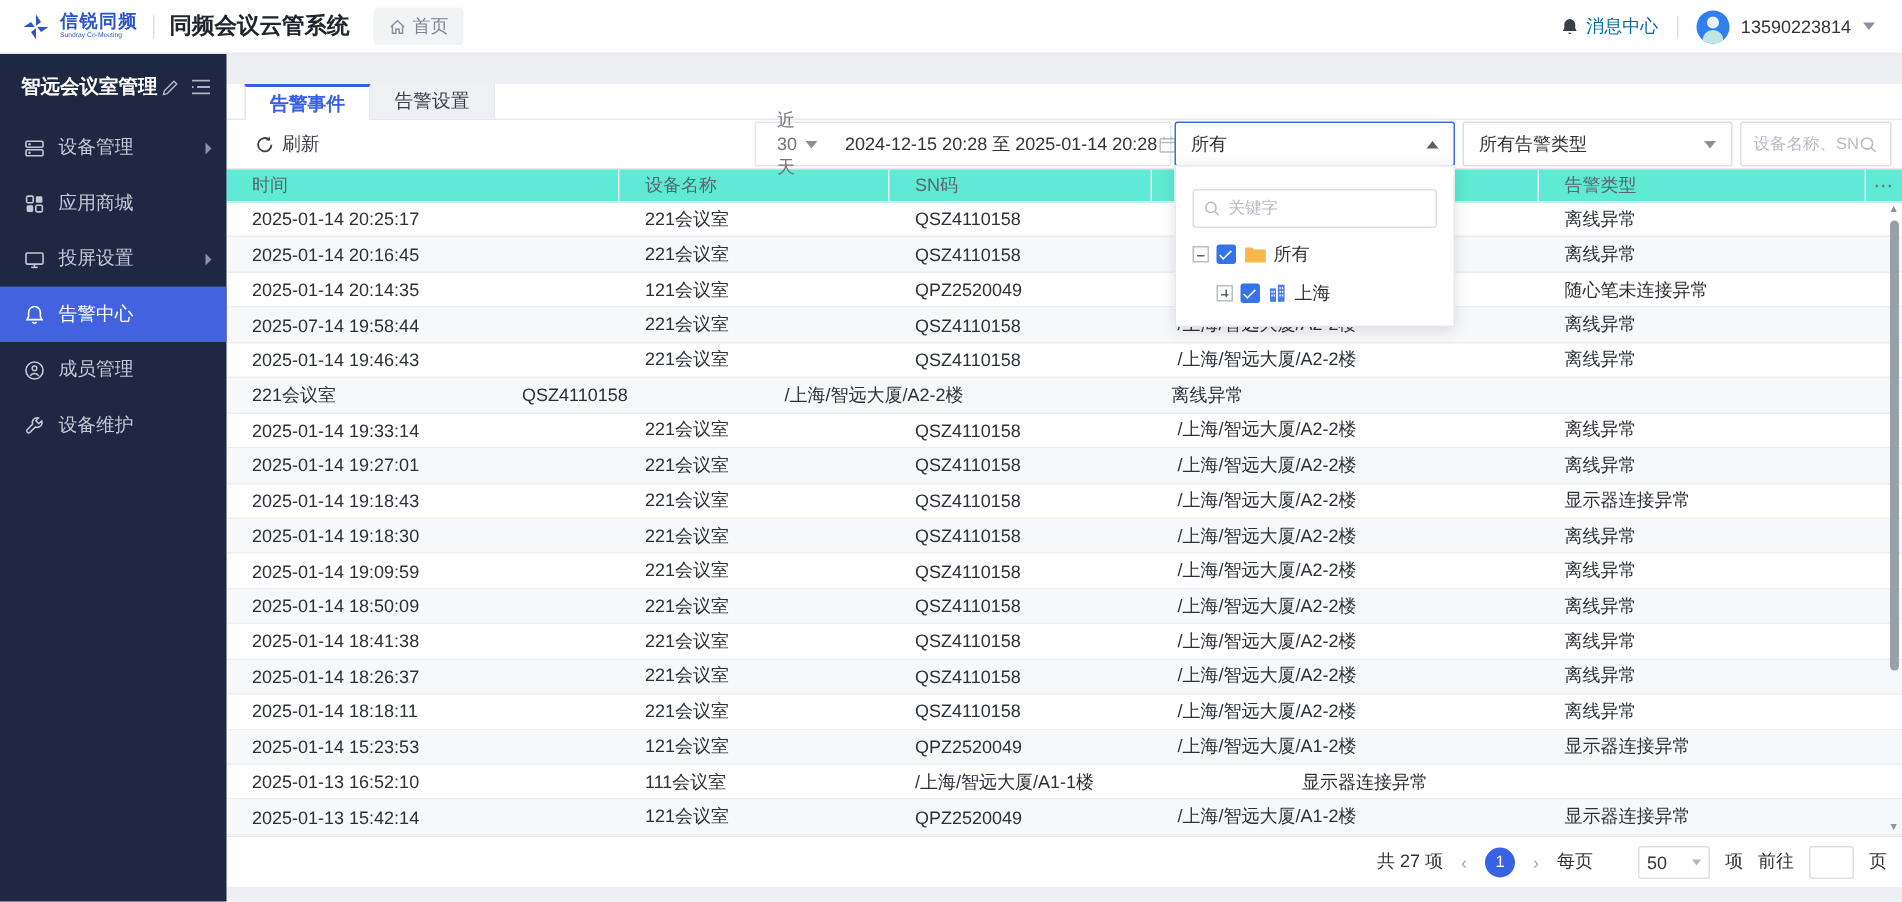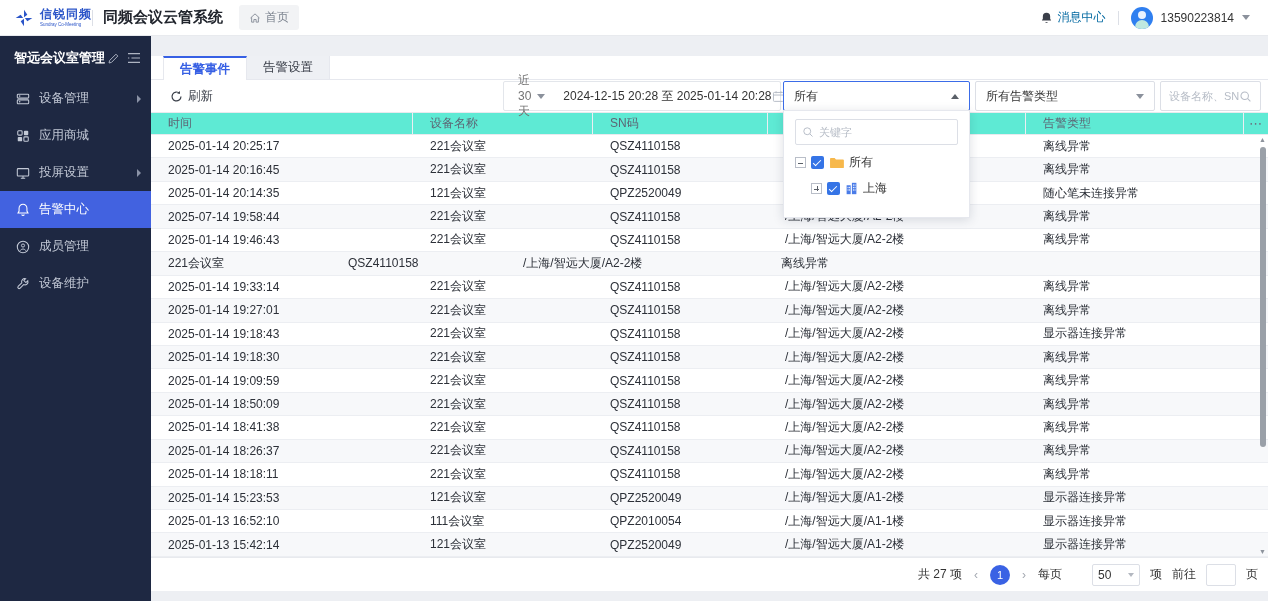--- a/index.html
+++ b/index.html
@@ -4,21 +4,21 @@
 <style>
   * { margin:0; padding:0; box-sizing:border-box; }
   html,body { width:1268px; height:601px; overflow:hidden;
     font-family:"Liberation Sans","DejaVu Sans",sans-serif; font-size:12px; color:#2c3038; background:#edeff3; }
 
   
   .topbar { position:absolute; left:0; top:0; width:1268px; height:36px; background:#fff;
     border-bottom:1px solid #e8eaee; display:flex; align-items:center; z-index:30; }
   .logo-wrap { display:flex; align-items:center; margin-left:14px; }
   .logo-mark { width:20px; height:20px; margin-right:6px; }
-  .logo-text-col { display:flex; flex-direction:column; line-height:1; }
+  .logo-text-col { display:flex; flex-direction:column; line-height:1; margin-right:10px; }
   .logo-cn { color:#2b55c8; font-weight:bold; font-size:12px; letter-spacing:1px; }
   .logo-en { color:#2b55c8; font-size:5px; transform:scale(.9); transform-origin:left; margin-top:2px; }
   .logo-divider { width:1px; height:16px; background:#dcdfe6; margin:0 10px 0 0; }
   .app-title { font-size:15px; font-weight:bold; color:#20242c; margin-right:16px; }
   .breadcrumb-chip { display:flex; align-items:center; gap:4px; background:#f2f3f5; border-radius:3px;
     padding:4px 10px; color:#7d8490; font-size:12px; }
   .topbar-right { margin-left:auto; display:flex; align-items:center; margin-right:18px; gap:8px; }
   .msg-center { display:flex; align-items:center; gap:5px; color:#0369a1; cursor:pointer; }
   .top-divider { width:1px; height:14px; background:#dcdfe6; margin:0 4px; }
   .avatar { width:22px; height:22px; border-radius:50%; background:#2f7ff0; position:relative; overflow:hidden; flex:none; }
@@ -82,21 +82,21 @@
   .tr:nth-child(even) { background:#f7f8fa; }
   .td,.th { display:flex; align-items:center; padding-left:17px; overflow:hidden; white-space:nowrap; }
   .th { border-right:1px solid #eceef2; }
   .th:last-child { border-right:none; }
   .c0 { width:262px; flex:none; } .c1 { width:180px; flex:none; } .c2 { width:175px; flex:none; }
   .c3 { width:258px; flex:none; } .c4 { flex:1; } .c5 { width:24px; flex:none; padding-left:0; justify-content:center; }
   .col-settings { color:#6b7280; font-size:13px; letter-spacing:1px; cursor:pointer; }
 
   
   .tree-panel { position:absolute; left:632px; top:54px; width:187px; height:108px; background:#fff;
-    border:1px solid #e6e8ee; box-shadow:0 2px 10px rgba(30,40,70,.15); z-index:25; padding:8px 11px; }
+    border:1px solid #e6e8ee; box-shadow:0 2px 10px rgba(30,40,70,.15); z-index:25; padding:15px 11px; }
   .tree-search { height:26px; border:1px solid #dcdfe6; border-radius:2px; display:flex; align-items:center; padding:0 6px; gap:5px; }
   .tree-search input { border:none; outline:none; width:120px; font-size:11px;
     font-family:"Liberation Sans","DejaVu Sans",sans-serif; }
   .tree-search input::placeholder { color:#b6bcc6; }
   .tree-row { display:flex; align-items:center; gap:5px; margin-top:9px; }
   .tree-row.lvl2 { margin-left:16px; }
   .expander { width:11px; height:11px; border:1px solid #b9bec8; background:#fff; position:relative; flex:none; cursor:pointer; }
   .expander::before { content:""; position:absolute; left:2px; right:2px; top:4.5px; height:1px; background:#5a6068; }
   .expander.plus::after { content:""; position:absolute; top:2px; bottom:2px; left:4.5px; width:1px; background:#5a6068; }
   .checkbox { width:13px; height:13px; background:#3574e6; border-radius:2px; position:relative; flex:none; cursor:pointer; }
@@ -410,21 +410,20 @@
         <div class="tr">
           <div class="td c0">2025-01-14 15:23:53</div>
           <div class="td c1">121会议室</div>
           <div class="td c2">QPZ2520049</div>
           <div class="td c3">/上海/智远大厦/A1-2楼</div>
           <div class="td c4">显示器连接异常</div>
         </div>
         <div class="tr">
           <div class="td c0">2025-01-13 16:52:10</div>
           <div class="td c1">111会议室</div>
-          <div class="td c2">QPZ2010054</div>
           <div class="td c3">/上海/智远大厦/A1-1楼</div>
           <div class="td c4">显示器连接异常</div>
         </div>
         <div class="tr">
           <div class="td c0">2025-01-13 15:42:14</div>
           <div class="td c1">121会议室</div>
           <div class="td c2">QPZ2520049</div>
           <div class="td c3">/上海/智远大厦/A1-2楼</div>
           <div class="td c4">显示器连接异常</div>
         </div>

